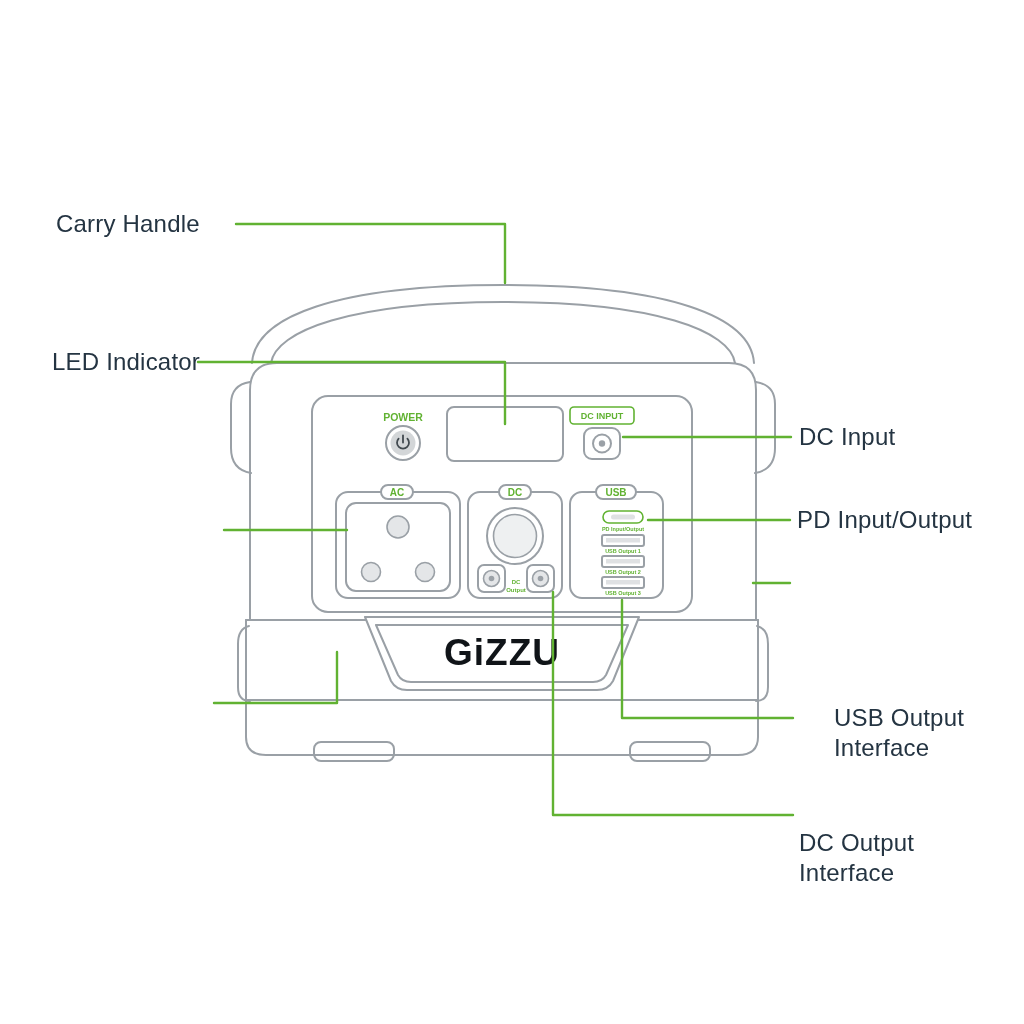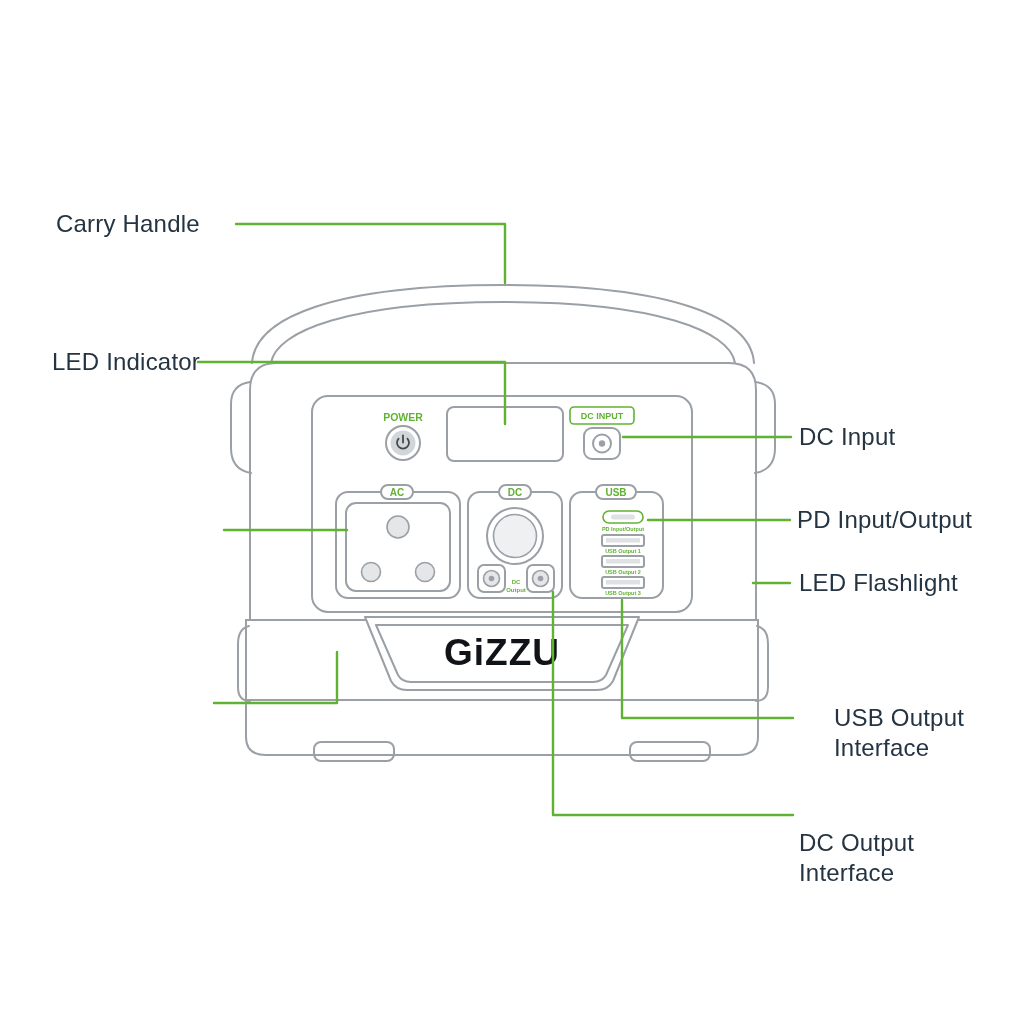--- a/index.html
+++ b/index.html
@@ -145,19 +145,18 @@
     <polyline class="callout-line" points="790,520 648,520"></polyline>
     <polyline class="callout-line" points="790,583 753,583"></polyline>
     <polyline class="callout-line" points="793,718 622,718 622,600"></polyline>
     <polyline class="callout-line" points="793,815 553,815 553,592"></polyline>
   </svg>
 
   <div class="callout" style="left:56px;top:209px;">Carry Handle</div>
   <div class="callout" style="left:24px;top:347px;margin-left:28px;">LED Indicator</div>
   <div class="callout" style="left:799px;top:422px;">DC Input</div>
   <div class="callout" style="left:797px;top:505px;">PD Input/Output</div>
-  <div class="callout" style="left:799px;top:568px;">LED Flashlight</div>
   <div class="callout" style="left:834px;top:703px;">USB Output
 Interface</div>
   <div class="callout" style="left:799px;top:828px;">DC Output
 Interface</div>
 
 </div>
 
 </body></html>

